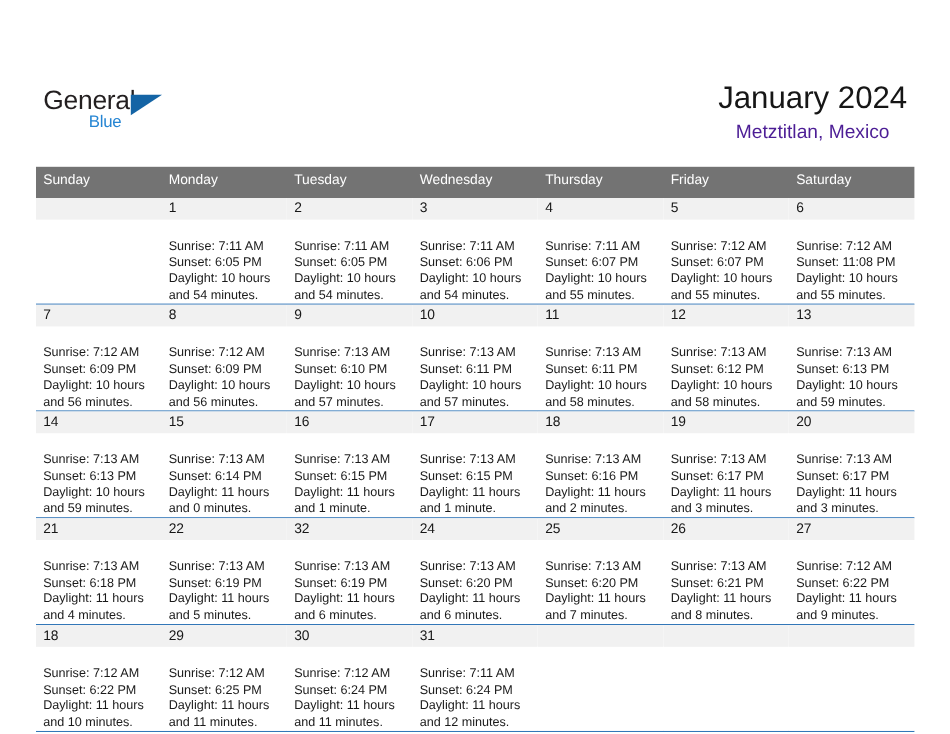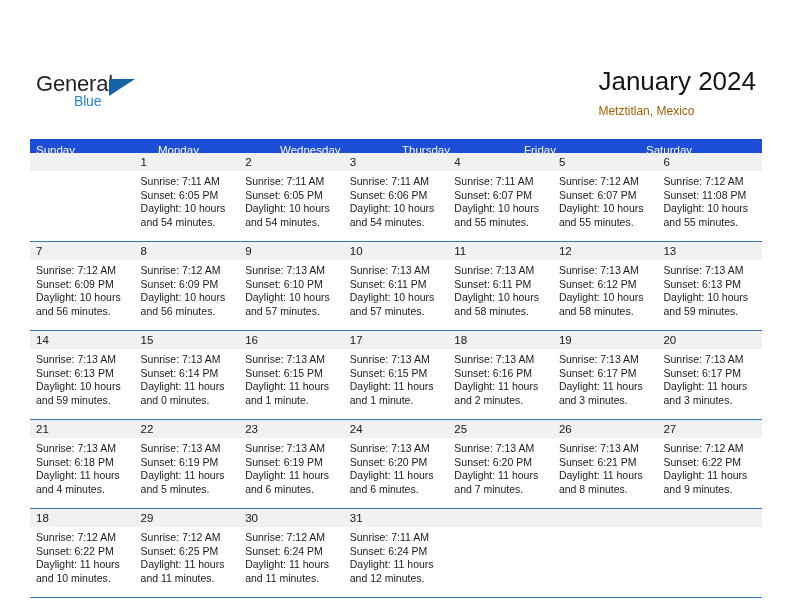--- a/index.html
+++ b/index.html
@@ -59,47 +59,47 @@
     font-size: 14px;
     letter-spacing: -0.2px;
     color: #2585d3;
     font-family: "Liberation Sans", sans-serif;
     text-align: center;
   }
   .title-block {
     position: absolute;
     right: 36px;
     top: 30px;
-    text-align: left;
+    text-align: center;
   }
   .cal-title {
     font-size: 26px;
     color: #161616;
     line-height: 32px;
     white-space: nowrap;
   }
   .cal-subtitle {
-    font-size: 12px;
-    color: #a16207;
+    font-size: 16px;
+    color: #4c1d95;
     line-height: 20px;
     margin-top: 4px;
     white-space: nowrap;
   }
 
   
   .calendar {
     position: absolute;
     left: 30px;
     top: 104px;
     width: 732px;
   }
   .weekdays {
     display: flex;
-    background: #1d4ed8;
-    height: 14px;
+    background: #737373;
+    height: 26px;
   }
   .weekday {
     flex: 1 1 0;
     color: #ffffff;
     font-size: 11.5px;
     line-height: 22px;
     padding-left: 6px;
     box-sizing: border-box;
     white-space: nowrap;
     overflow: hidden;
@@ -127,21 +127,21 @@
     font-size: 11.5px;
     line-height: 18px;
     padding-left: 6px;
     color: #161616;
     box-sizing: border-box;
   }
   .day.empty .day-num-band {
     background: #f1f1f1;
   }
   .day-lines {
-    padding: 4px 6px 0 6px;
+    padding: 16px 6px 0 6px;
     font-size: 10.5px;
     line-height: 13.6px;
     color: #1a1a1a;
   }
   .day-lines div {
     white-space: nowrap;
   }
   .grid-bottom {
     border-top: 1px solid #3277b8;
     height: 0;
@@ -164,20 +164,21 @@
       <div class="cal-title">January 2024</div>
       <div class="cal-subtitle">Metztitlan, Mexico</div>
     </div>
 
   </div>
 
   <div class="calendar">
     <div class="weekdays">
         <div class="weekday">Sunday</div>
         <div class="weekday">Monday</div>
+        <div class="weekday">Tuesday</div>
         <div class="weekday">Wednesday</div>
         <div class="weekday">Thursday</div>
         <div class="weekday">Friday</div>
         <div class="weekday">Saturday</div>
       </div>
     <div id="weeks-container">
         <div class="week">
           <div class="week-row">
             <div class="day empty">
               <div class="day-num-band"></div>
@@ -392,21 +393,21 @@
             <div class="day">
               <div class="day-num-band">22</div>
               <div class="day-lines">
                 <div>Sunrise: 7:13 AM</div>
                 <div>Sunset: 6:19 PM</div>
                 <div>Daylight: 11 hours</div>
                 <div>and 5 minutes.</div>
               </div>
             </div>
             <div class="day">
-              <div class="day-num-band">23</div>
+              <div class="day-num-band">32</div>
               <div class="day-lines">
                 <div>Sunrise: 7:13 AM</div>
                 <div>Sunset: 6:19 PM</div>
                 <div>Daylight: 11 hours</div>
                 <div>and 6 minutes.</div>
               </div>
             </div>
             <div class="day">
               <div class="day-num-band">24</div>
               <div class="day-lines">

